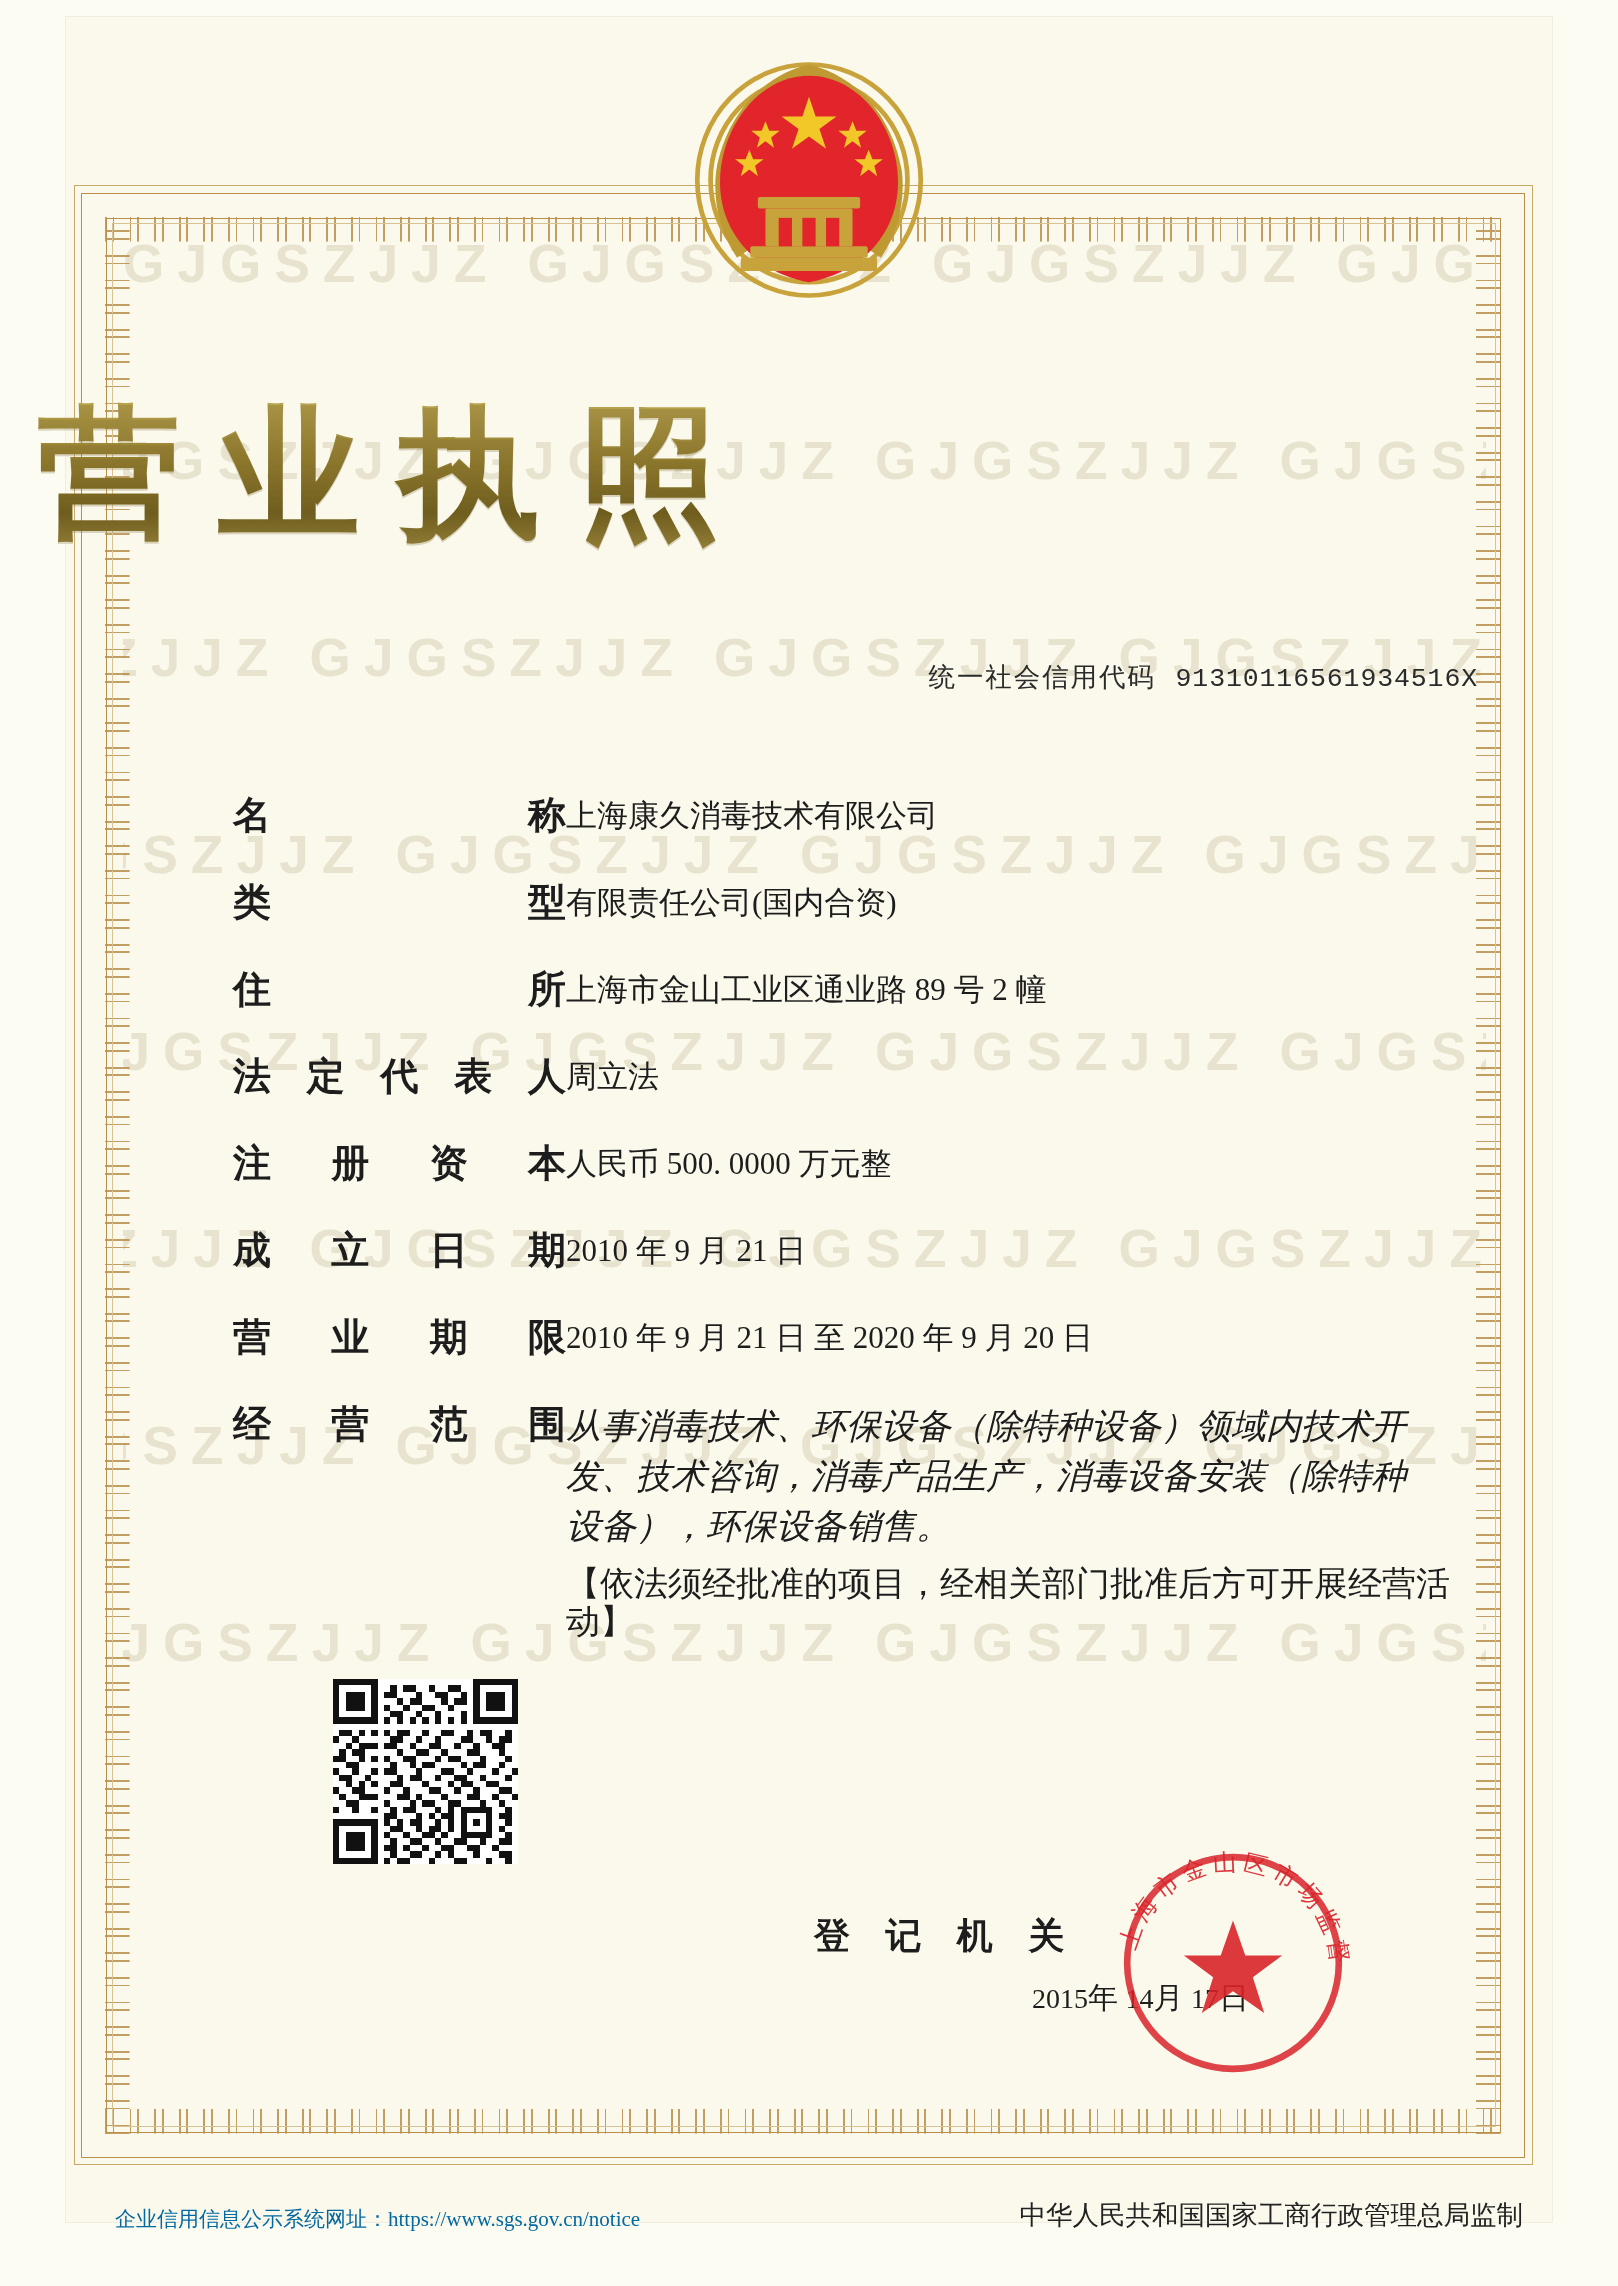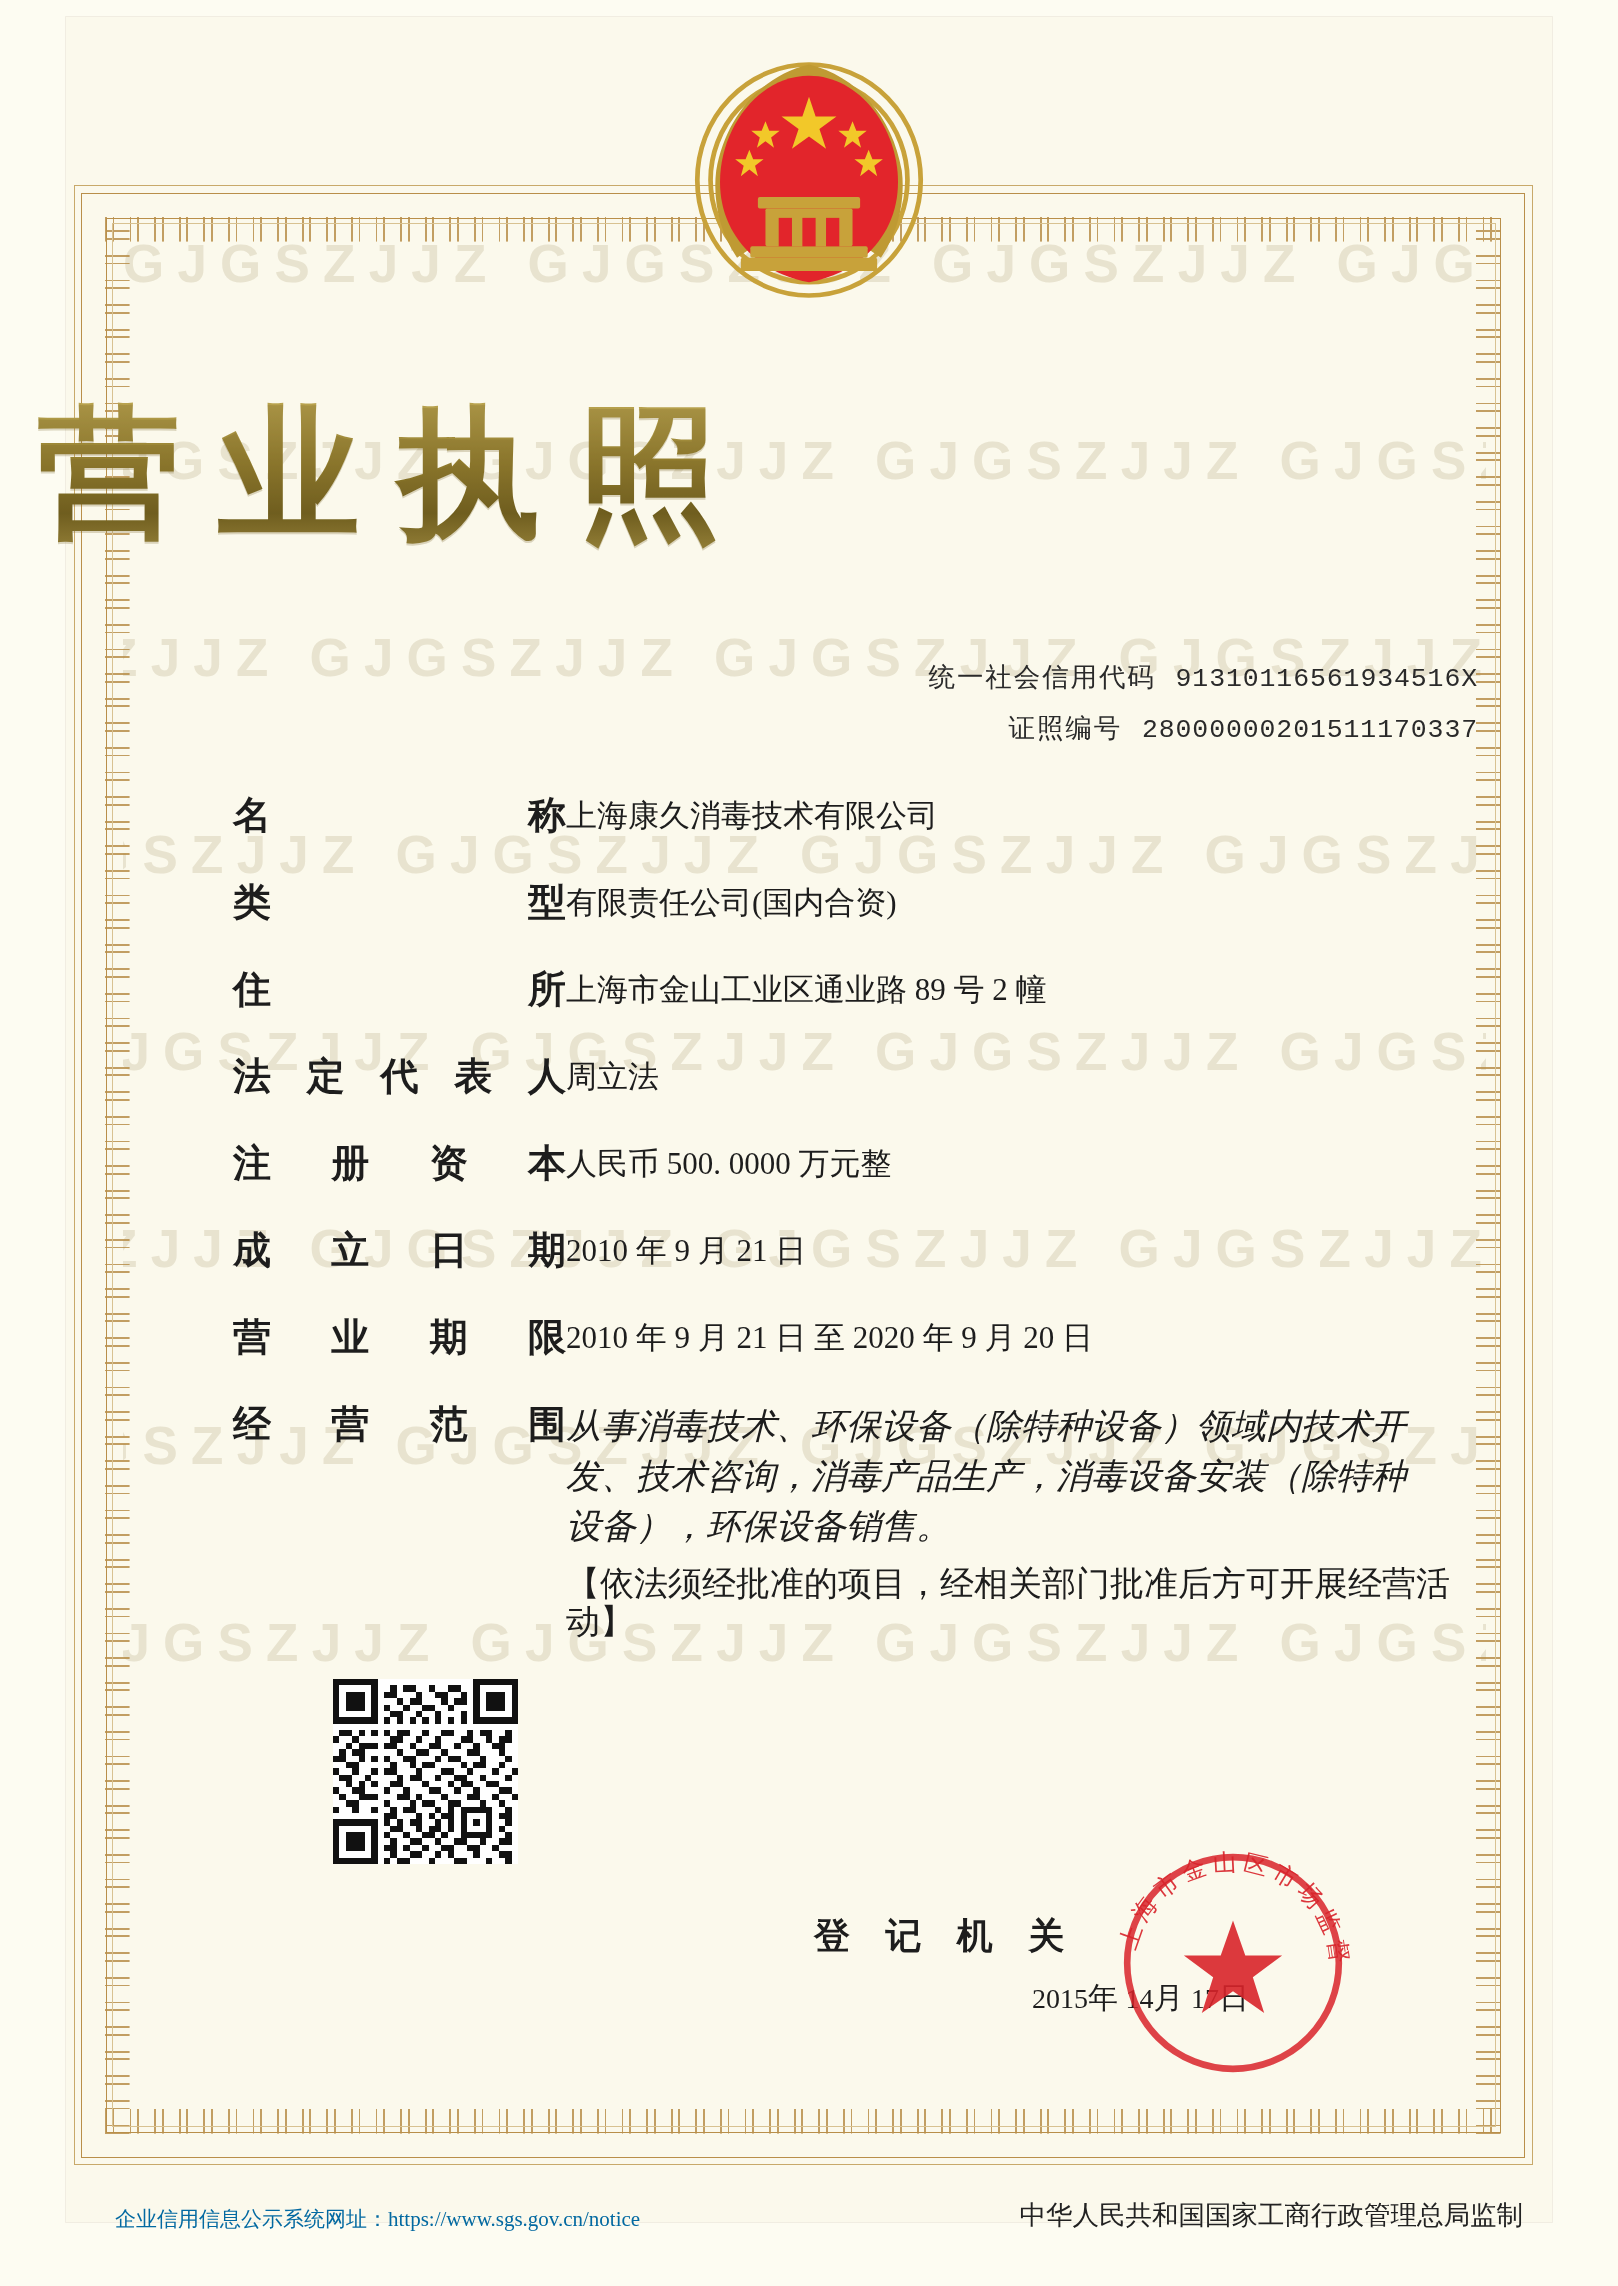--- a/index.html
+++ b/index.html
@@ -335,24 +335,20 @@
     </svg>
   </div>
 
   <div class="title">营业执照</div>
 
   <div class="codes">
     <div class="code-row">
       <span class="code-label">统一社会信用代码</span>
       <span class="code-value">91310116561934516X</span>
     </div>
-    <div class="code-row">
-      <span class="code-label">证照编号</span>
-      <span class="code-value">28000000201511170337</span>
-    </div>
   </div>
 
   <div class="fields">
 
     <div class="field-row">
       <div class="field-label">
         <span>名</span>
         <span>称</span>
       </div>
       <div class="field-value">上海康久消毒技术有限公司</div>

